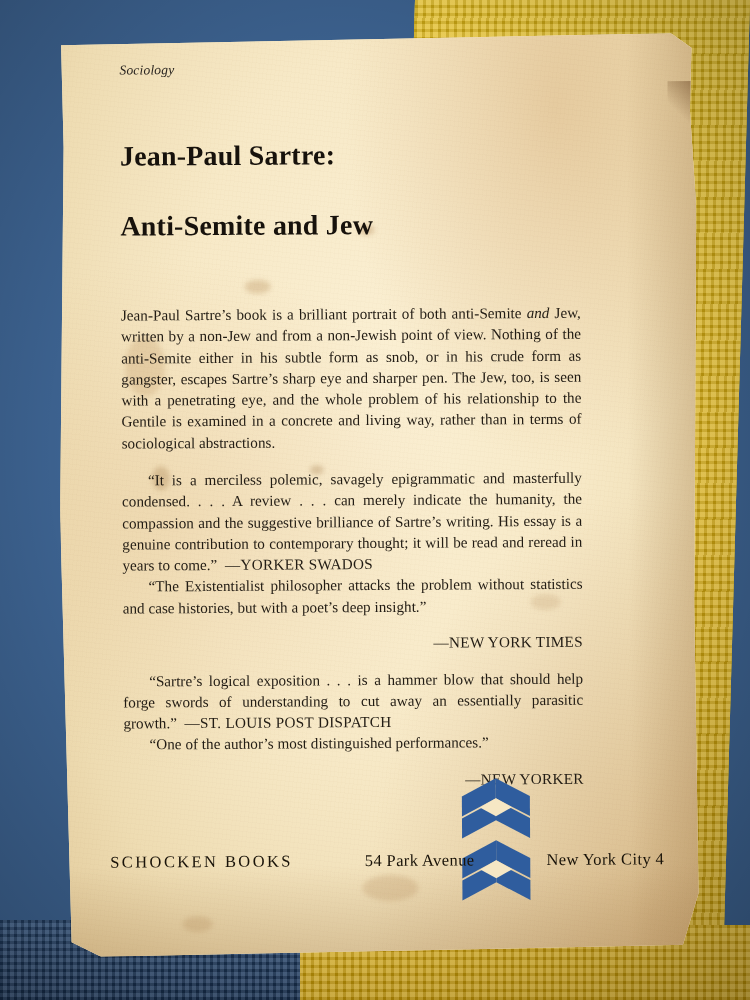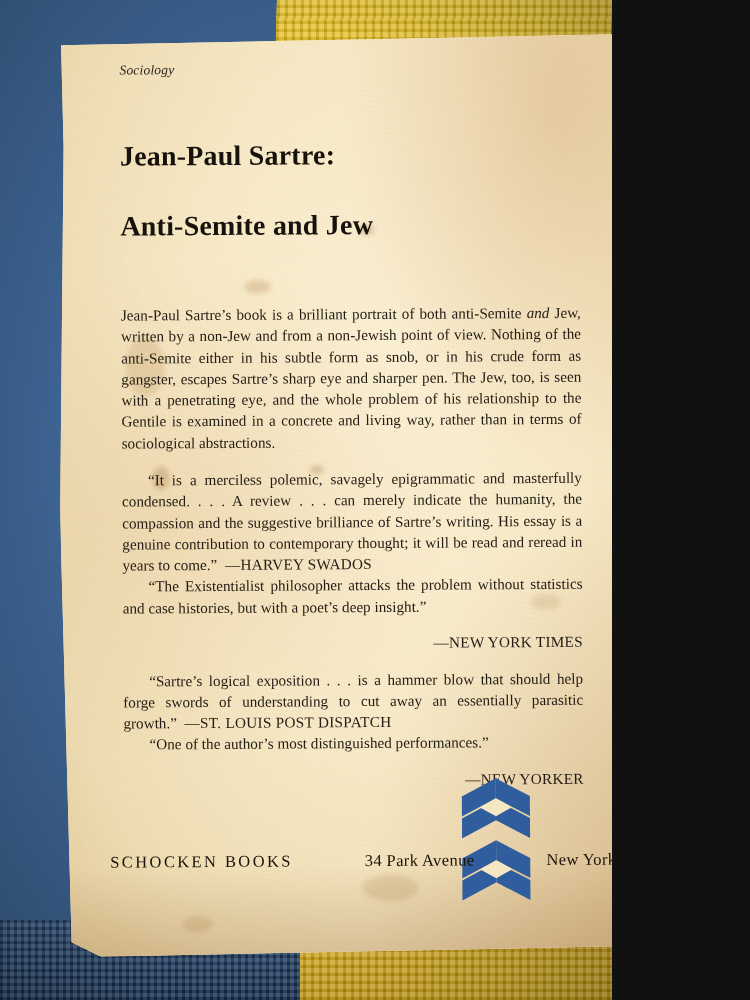--- a/index.html
+++ b/index.html
@@ -2,21 +2,21 @@
 <html><head>
 <meta charset="utf-8">
 <style>
   html, body {
     margin: 0;
     padding: 0;
     background: #111;
   }
   #scene {
     position: relative;
-    width: 612px;
+    width: 750px;
     height: 1000px;
     overflow: hidden;
     font-family: "Liberation Serif", serif;
   }
 
   
   .bg-blue {
     position: absolute;
     inset: 0;
     background:
@@ -253,21 +253,21 @@
       <div class="category">Sociology</div>
 
       <div class="author-line">Jean-Paul Sartre:</div>
 
       <div class="book-title">Anti-Semite and Jew</div>
 
       <div class="blurb"><span>Jean-Paul Sartre’s book is a brilliant portrait of both anti-Semite </span><em>and</em><span> Jew, written by a non-Jew and from a non-Jewish point of view. Nothing of the anti-Semite either in his subtle form as snob, or in his crude form as gangster, escapes Sartre’s sharp eye and sharper pen. The Jew, too, is seen with a penetrating eye, and the whole problem of his relationship to the Gentile is examined in a concrete and living way, rather than in terms of sociological abstractions.</span></div>
 
       <div class="quotes">
 
-        <p class="quote"><span>“It is a merciless polemic, savagely epigrammatic and masterfully condensed. . . . A review . . . can merely indicate the humanity, the compassion and the suggestive brilliance of Sartre’s writing. His essay is a genuine contribution to contemporary thought; it will be read and reread in years to come.”</span>&nbsp;&nbsp;<span class="attrib">—HARVEY SWADOS</span></p>
+        <p class="quote"><span>“It is a merciless polemic, savagely epigrammatic and masterfully condensed. . . . A review . . . can merely indicate the humanity, the compassion and the suggestive brilliance of Sartre’s writing. His essay is a genuine contribution to contemporary thought; it will be read and reread in years to come.”</span>&nbsp;&nbsp;<span class="attrib">—YORKER SWADOS</span></p>
 
         <p class="quote"><span>“The Existentialist philosopher attacks the problem without statistics and case histories, but with a poet’s deep insight.”</span></p>
         <p class="attrib-right">—NEW YORK TIMES</p>
 
         <p class="quote"><span>“Sartre’s logical exposition . . . is a hammer blow that should help forge swords of understanding to cut away an essentially parasitic growth.”</span>&nbsp;&nbsp;<span class="attrib">—ST. LOUIS POST DISPATCH</span></p>
 
         <p class="quote"><span>“One of the author’s most distinguished performances.”</span></p>
         <p class="attrib-right">—NEW YORKER</p>
 
       </div>
@@ -285,18 +285,18 @@
         <polygon points="38,86 4,104 4,124 38,106"></polygon>
       </g>
       <g fill="#f6e7c4">
         <polygon points="38,22 54,31 38,40 22,31"></polygon>
         <polygon points="38,84 54,93 38,102 22,93"></polygon>
       </g>
     </svg>
 
     <div class="footer">
       <div class="pub-name">SCHOCKEN BOOKS</div>
-      <div class="pub-addr">34 Park Avenue</div>
+      <div class="pub-addr">54 Park Avenue</div>
       <div class="pub-city">New York City 4</div>
     </div>
 
   </div>
 </div>
 
 </body></html>

